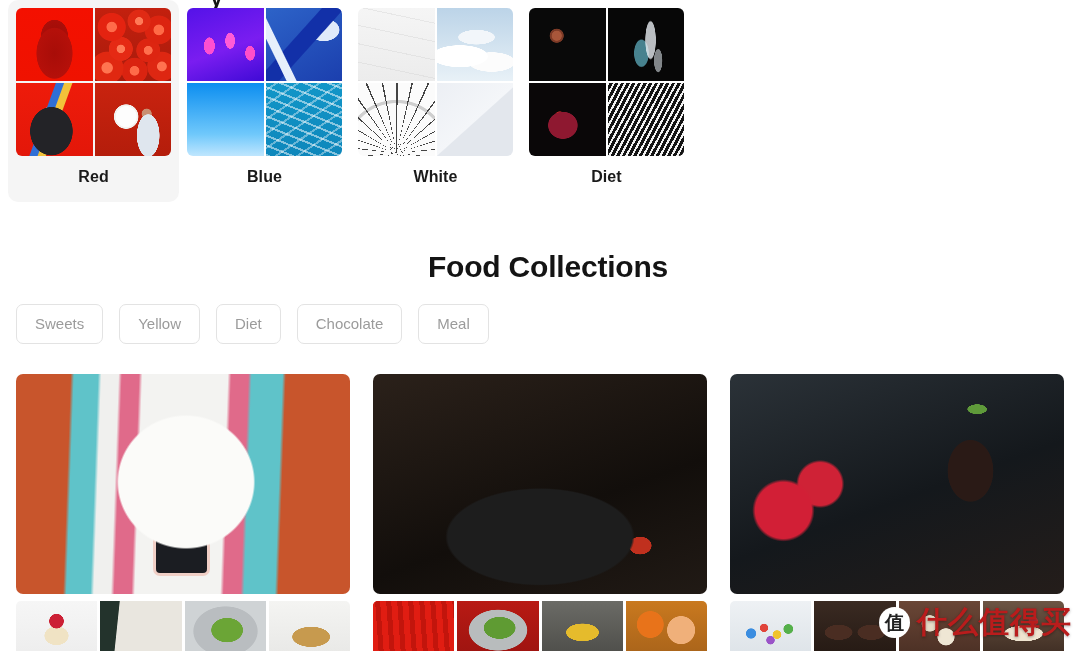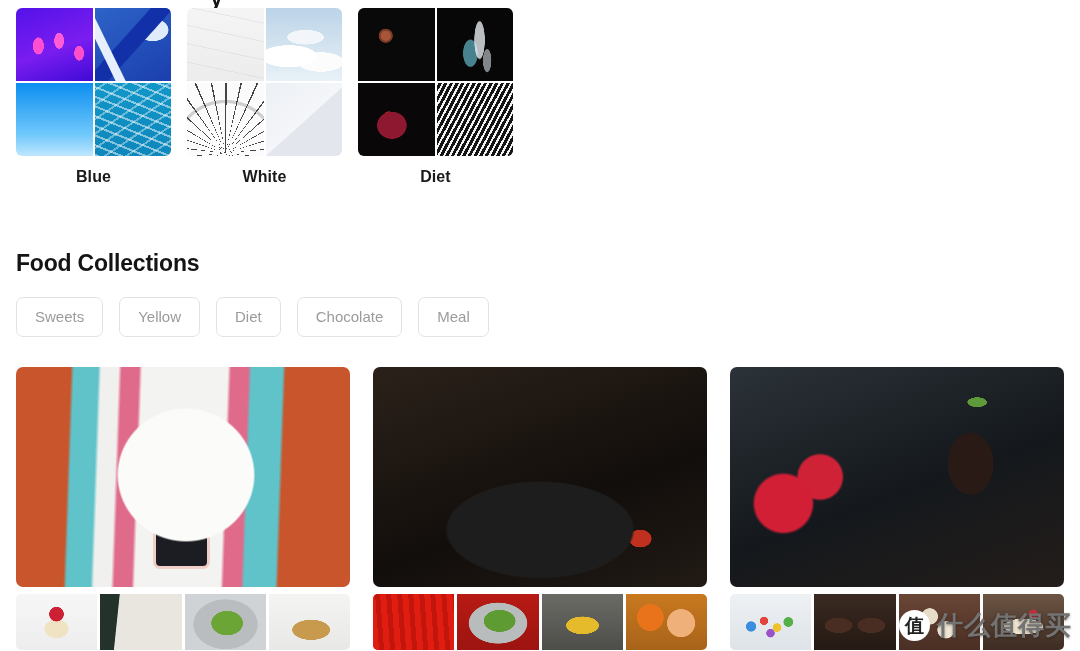--- a/index.html
+++ b/index.html
@@ -41,24 +41,25 @@
     margin-top: 12px;
     font-size: 16px;
     font-weight: bold;
     color: #1a1a1a;
     letter-spacing: .1px;
   }
 
   
   .section-heading {
     margin: 48px 0 0 16px;
-    font-size: 23px;
+    font-size: 30px;
     font-weight: bold;
     color: #141414;
     letter-spacing: -.2px;
+    text-align: center;
   }
 
   
   .chips {
     display: flex;
     gap: 16px;
     margin: 20px 0 0 16px;
   }
   .chip {
     border: 1px solid #e3e3e3;
@@ -104,21 +105,21 @@
     pointer-events: none;
   }
   .wm-badge {
     width: 31px; height: 31px; border-radius: 50%;
     background: #fff; color: #222;
     display: flex; align-items: center; justify-content: center;
     font-size: 19px; font-weight: bold;
     font-family: "DejaVu Sans", sans-serif;
   }
   .wm-text {
-    font-size: 26px; font-weight: bold; color: #737373;
+    font-size: 30px; font-weight: bold; color: #b91c1c;
     font-family: "DejaVu Sans", sans-serif;
     text-shadow: 0 1px 3px rgba(0,0,0,.35);
     letter-spacing: 1px;
   }
   .cut-heading {
     position: absolute; left: 210px; top: -15px;
     font-size: 23px; font-weight: bold; color: #141414;
   }
 
   
@@ -307,20 +308,29 @@
 </style>
 </head>
 <body>
 
 <div class="page">
 
   <div class="cut-heading">y</div>
 
   <div class="color-row">
 
+    <div class="color-card active">
+      <div class="swatch-grid">
+        <div class="tile redbuild"></div>
+        <div class="tile tomato"></div>
+        <div class="tile redskate"></div>
+        <div class="tile redballoon"></div>
+      </div>
+      <div class="color-label">Red</div>
+    </div>
 
 
     <div class="color-card">
       <div class="swatch-grid">
         <div class="tile jelly"></div>
         <div class="tile bluepaint"></div>
         <div class="tile skyblue"></div>
         <div class="tile water"></div>
       </div>
       <div class="color-label">Blue</div>

